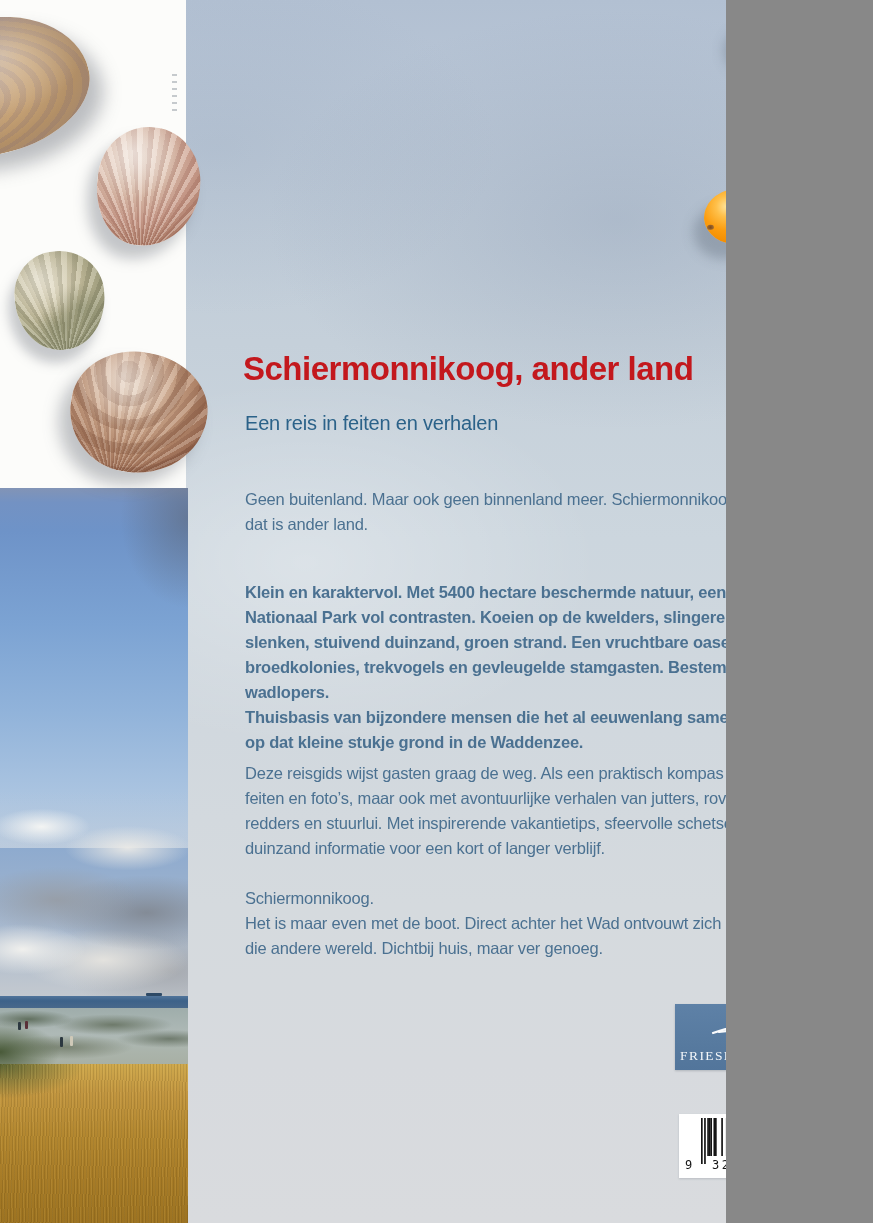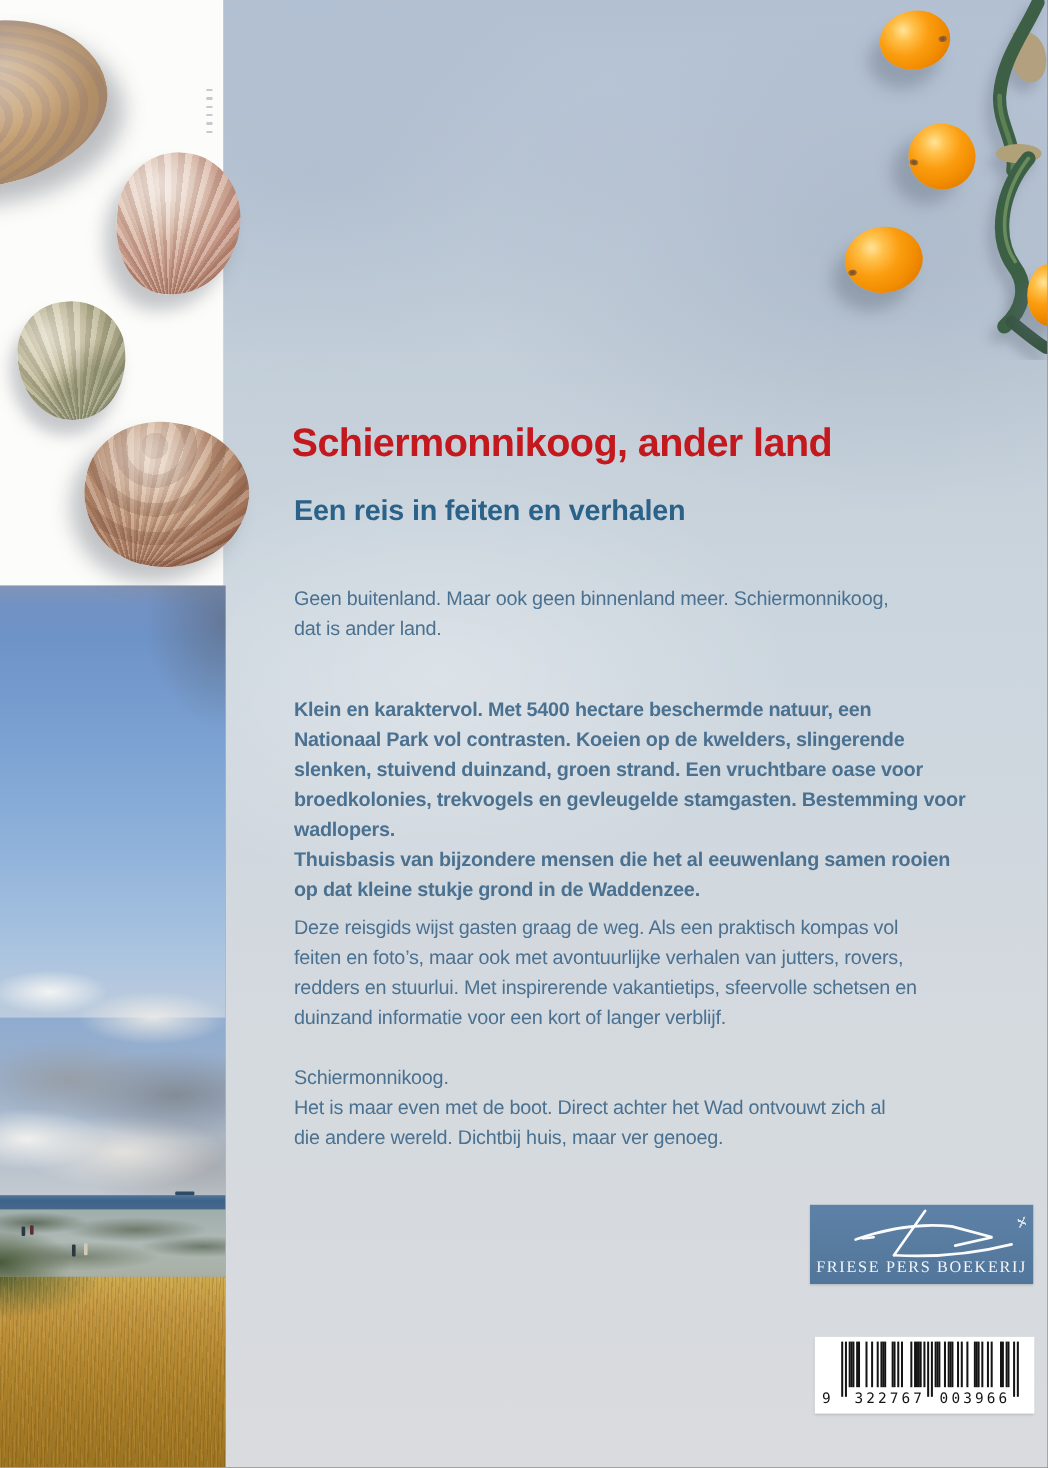--- a/index.html
+++ b/index.html
@@ -1,19 +1,19 @@
 <!DOCTYPE html>
 <html><head>
 <meta charset="utf-8">
 <title>Book back cover</title>
 <style>
   html,body{margin:0;padding:0;background:#888;}
   *{box-sizing:border-box;}
   .cover{
-    position:relative; width:873px; height:1223px; overflow:hidden;
+    position:relative; width:726px; height:1223px; overflow:hidden;
     font-family:"Liberation Sans", sans-serif;
     background:
       radial-gradient(420px 260px at 42% 46%, rgba(255,255,255,0.30), rgba(255,255,255,0) 70%),
       radial-gradient(500px 300px at 85% 18%, rgba(125,142,168,0.28), rgba(125,142,168,0) 70%),
       radial-gradient(400px 240px at 30% 12%, rgba(140,158,182,0.22), rgba(140,158,182,0) 70%),
       linear-gradient(180deg,#b2c0d2 0%,#b8c5d5 7%,#bfcbd8 16%,#c5d0da 28%,#ccd6de 44%,#d1d8de 60%,#d5dade 74%,#d7dade 87%,#d9dbde 100%);
   }
   
   .shell-col{position:absolute;left:0;top:0;width:186px;height:488px;background:#fcfcfa;}
   .shell{position:absolute;}
@@ -104,21 +104,21 @@
     background:radial-gradient(circle,#7c4a1e 0%,#a06a30 70%);right:3px;top:52%;}
   .berry.tip-left::after{right:auto;left:2px;top:60%;}
   .berry-1{left:733px;top:9px;width:59px;height:49px;transform:rotate(-10deg);}
   .berry-2{left:757px;top:103px;width:56px;height:55px;transform:rotate(8deg);}
   .berry-3{left:704px;top:189px;width:65px;height:55px;transform:rotate(-6deg);}
   .berry-4{left:856px;top:220px;width:38px;height:52px;}
   .branch-svg{position:absolute;left:813px;top:0;z-index:3;}
   
   .page-title{position:absolute;left:243px;top:350px;margin:0;font-size:33px;font-weight:bold;
     letter-spacing:-0.5px;color:#c3181d;white-space:nowrap;}
-  .page-subtitle{position:absolute;left:245px;top:412px;margin:0;font-size:24px;font-weight:bold;
+  .page-subtitle{position:absolute;left:245px;top:412px;margin:0;font-size:20px;font-weight:normal;
     letter-spacing:-0.2px;color:#2b6289;white-space:nowrap;}
   .body-par{position:absolute;left:245px;width:620px;margin:0;font-size:16.5px;line-height:25px;
     letter-spacing:-0.2px;color:#4b7191;white-space:pre-line;}
   .par-1{top:487px;} .par-2{top:580px;font-weight:bold;} .par-3{top:761px;} .par-4{top:886px;}
   
   .publisher-box{position:absolute;left:675px;top:1004px;width:186px;height:66px;
     background:linear-gradient(180deg,#5e81a7 0%,#577a9f 60%,#52759b 100%);
     box-shadow:0 1px 2px rgba(60,70,85,0.25);}
   .publisher-name{position:absolute;left:0;right:0;bottom:6px;text-align:center;
     font-family:"Liberation Serif", serif;font-size:13.5px;letter-spacing:1.4px;color:#f3f6f9;white-space:nowrap;}

